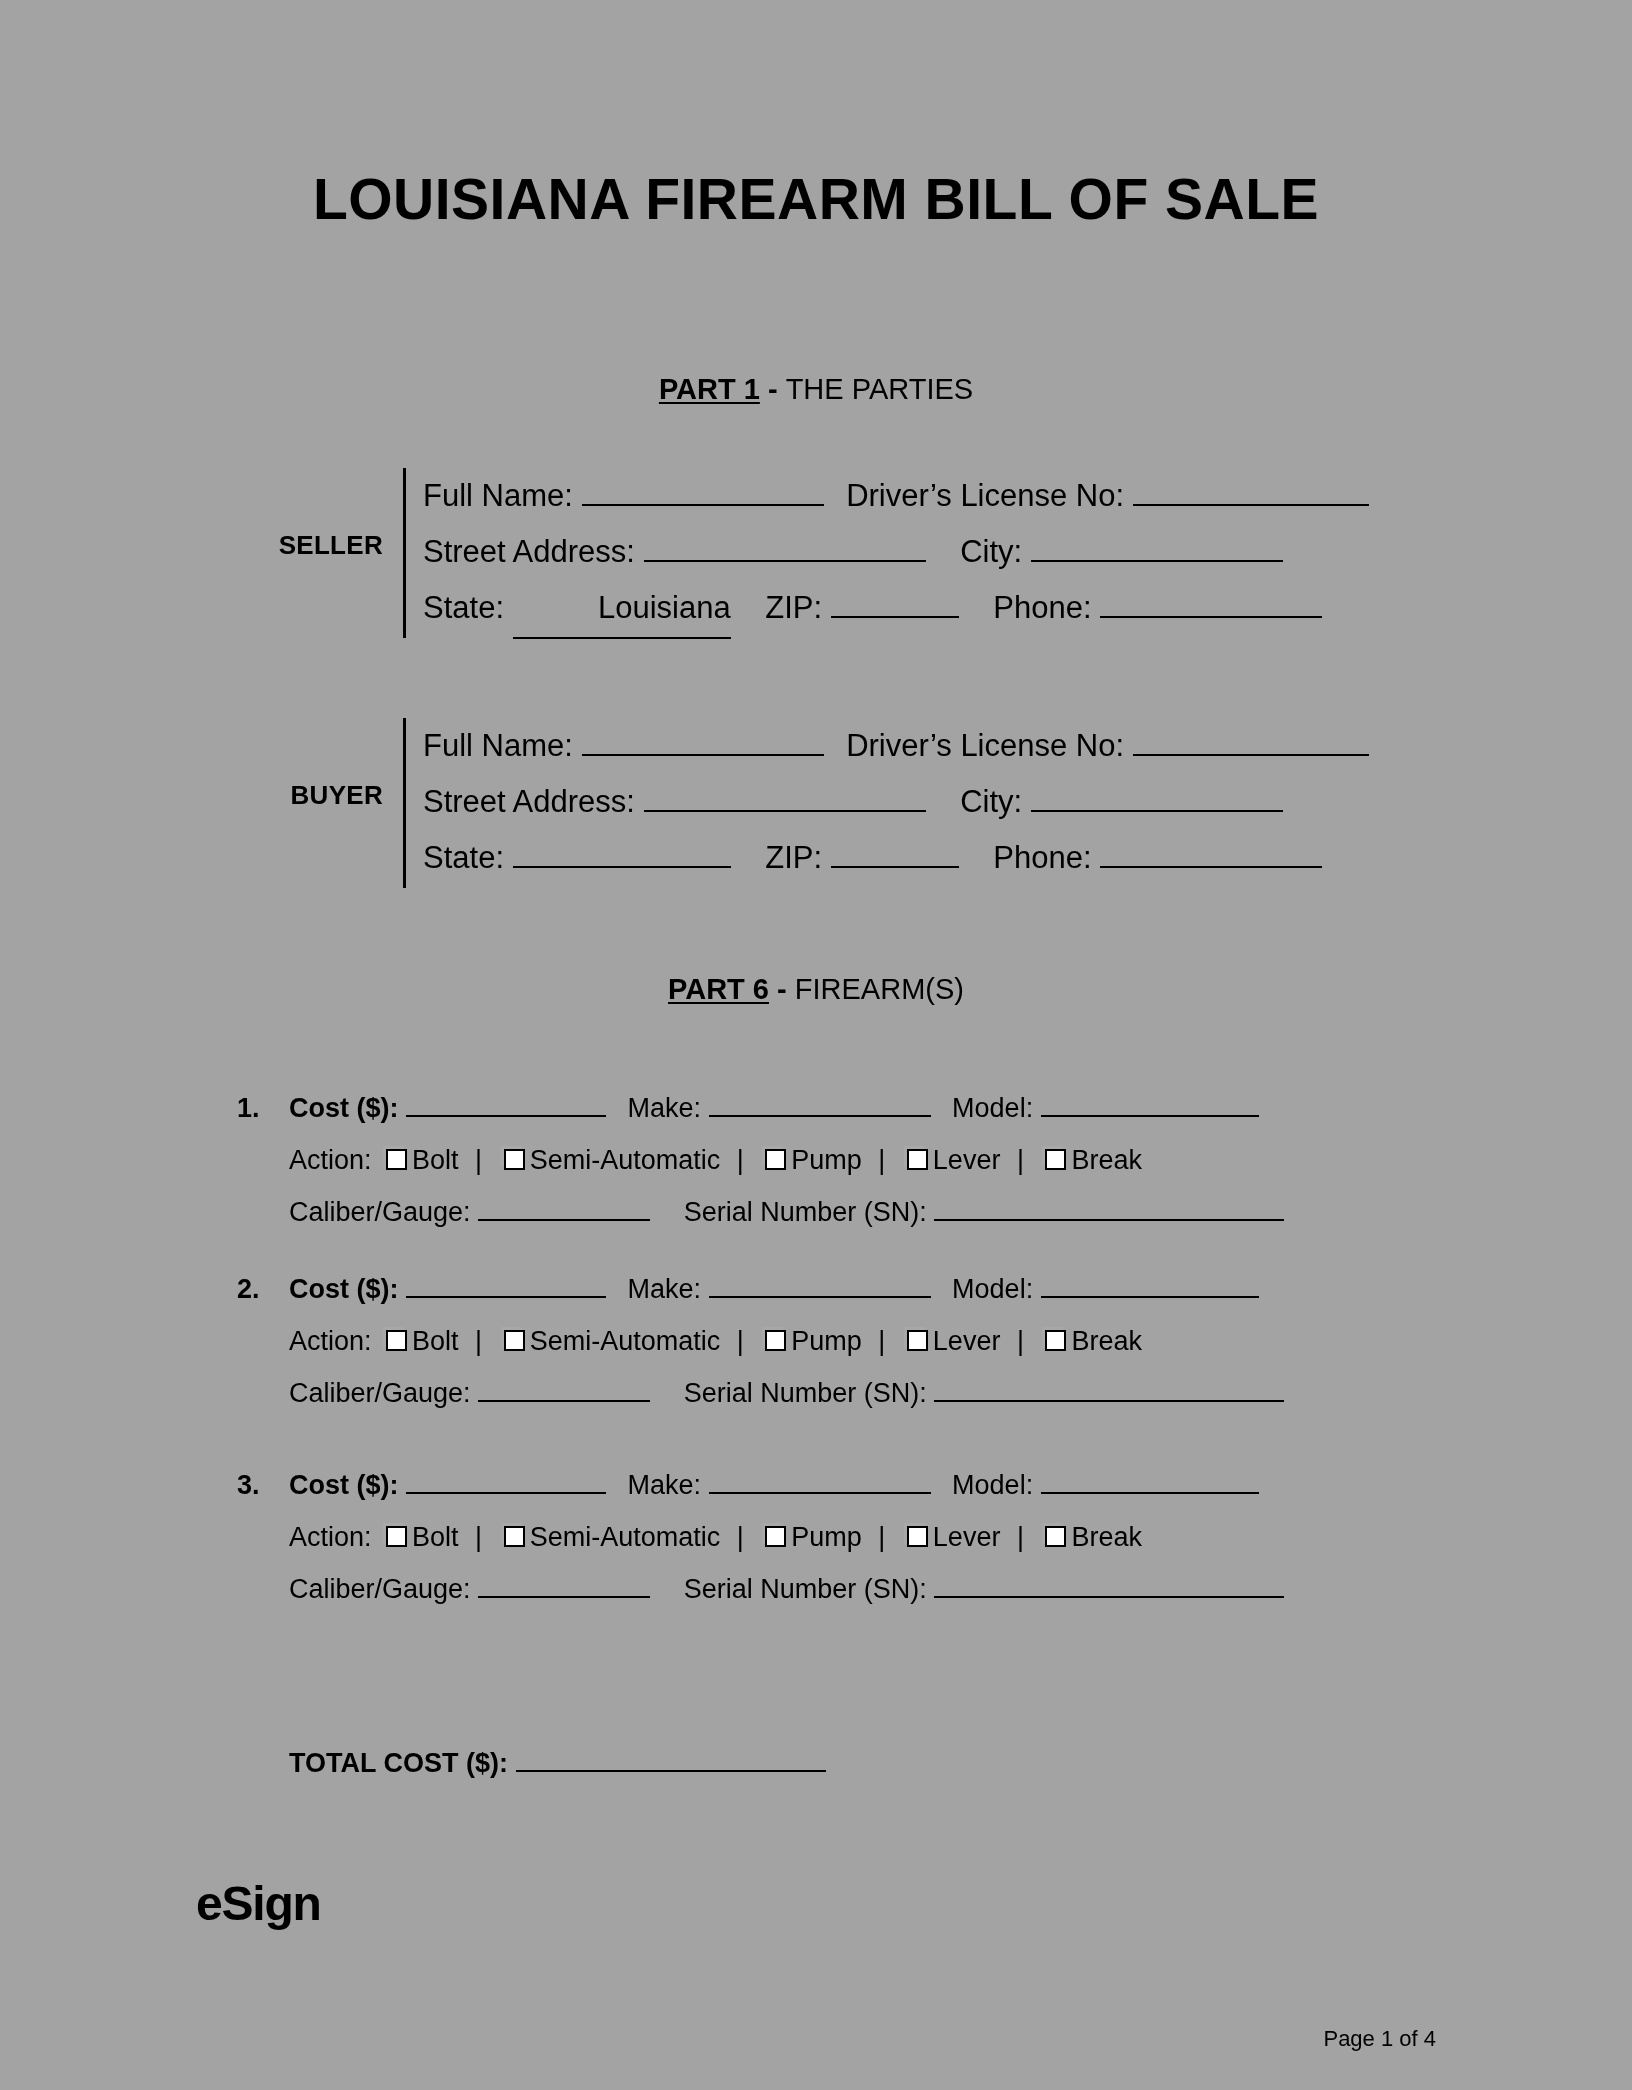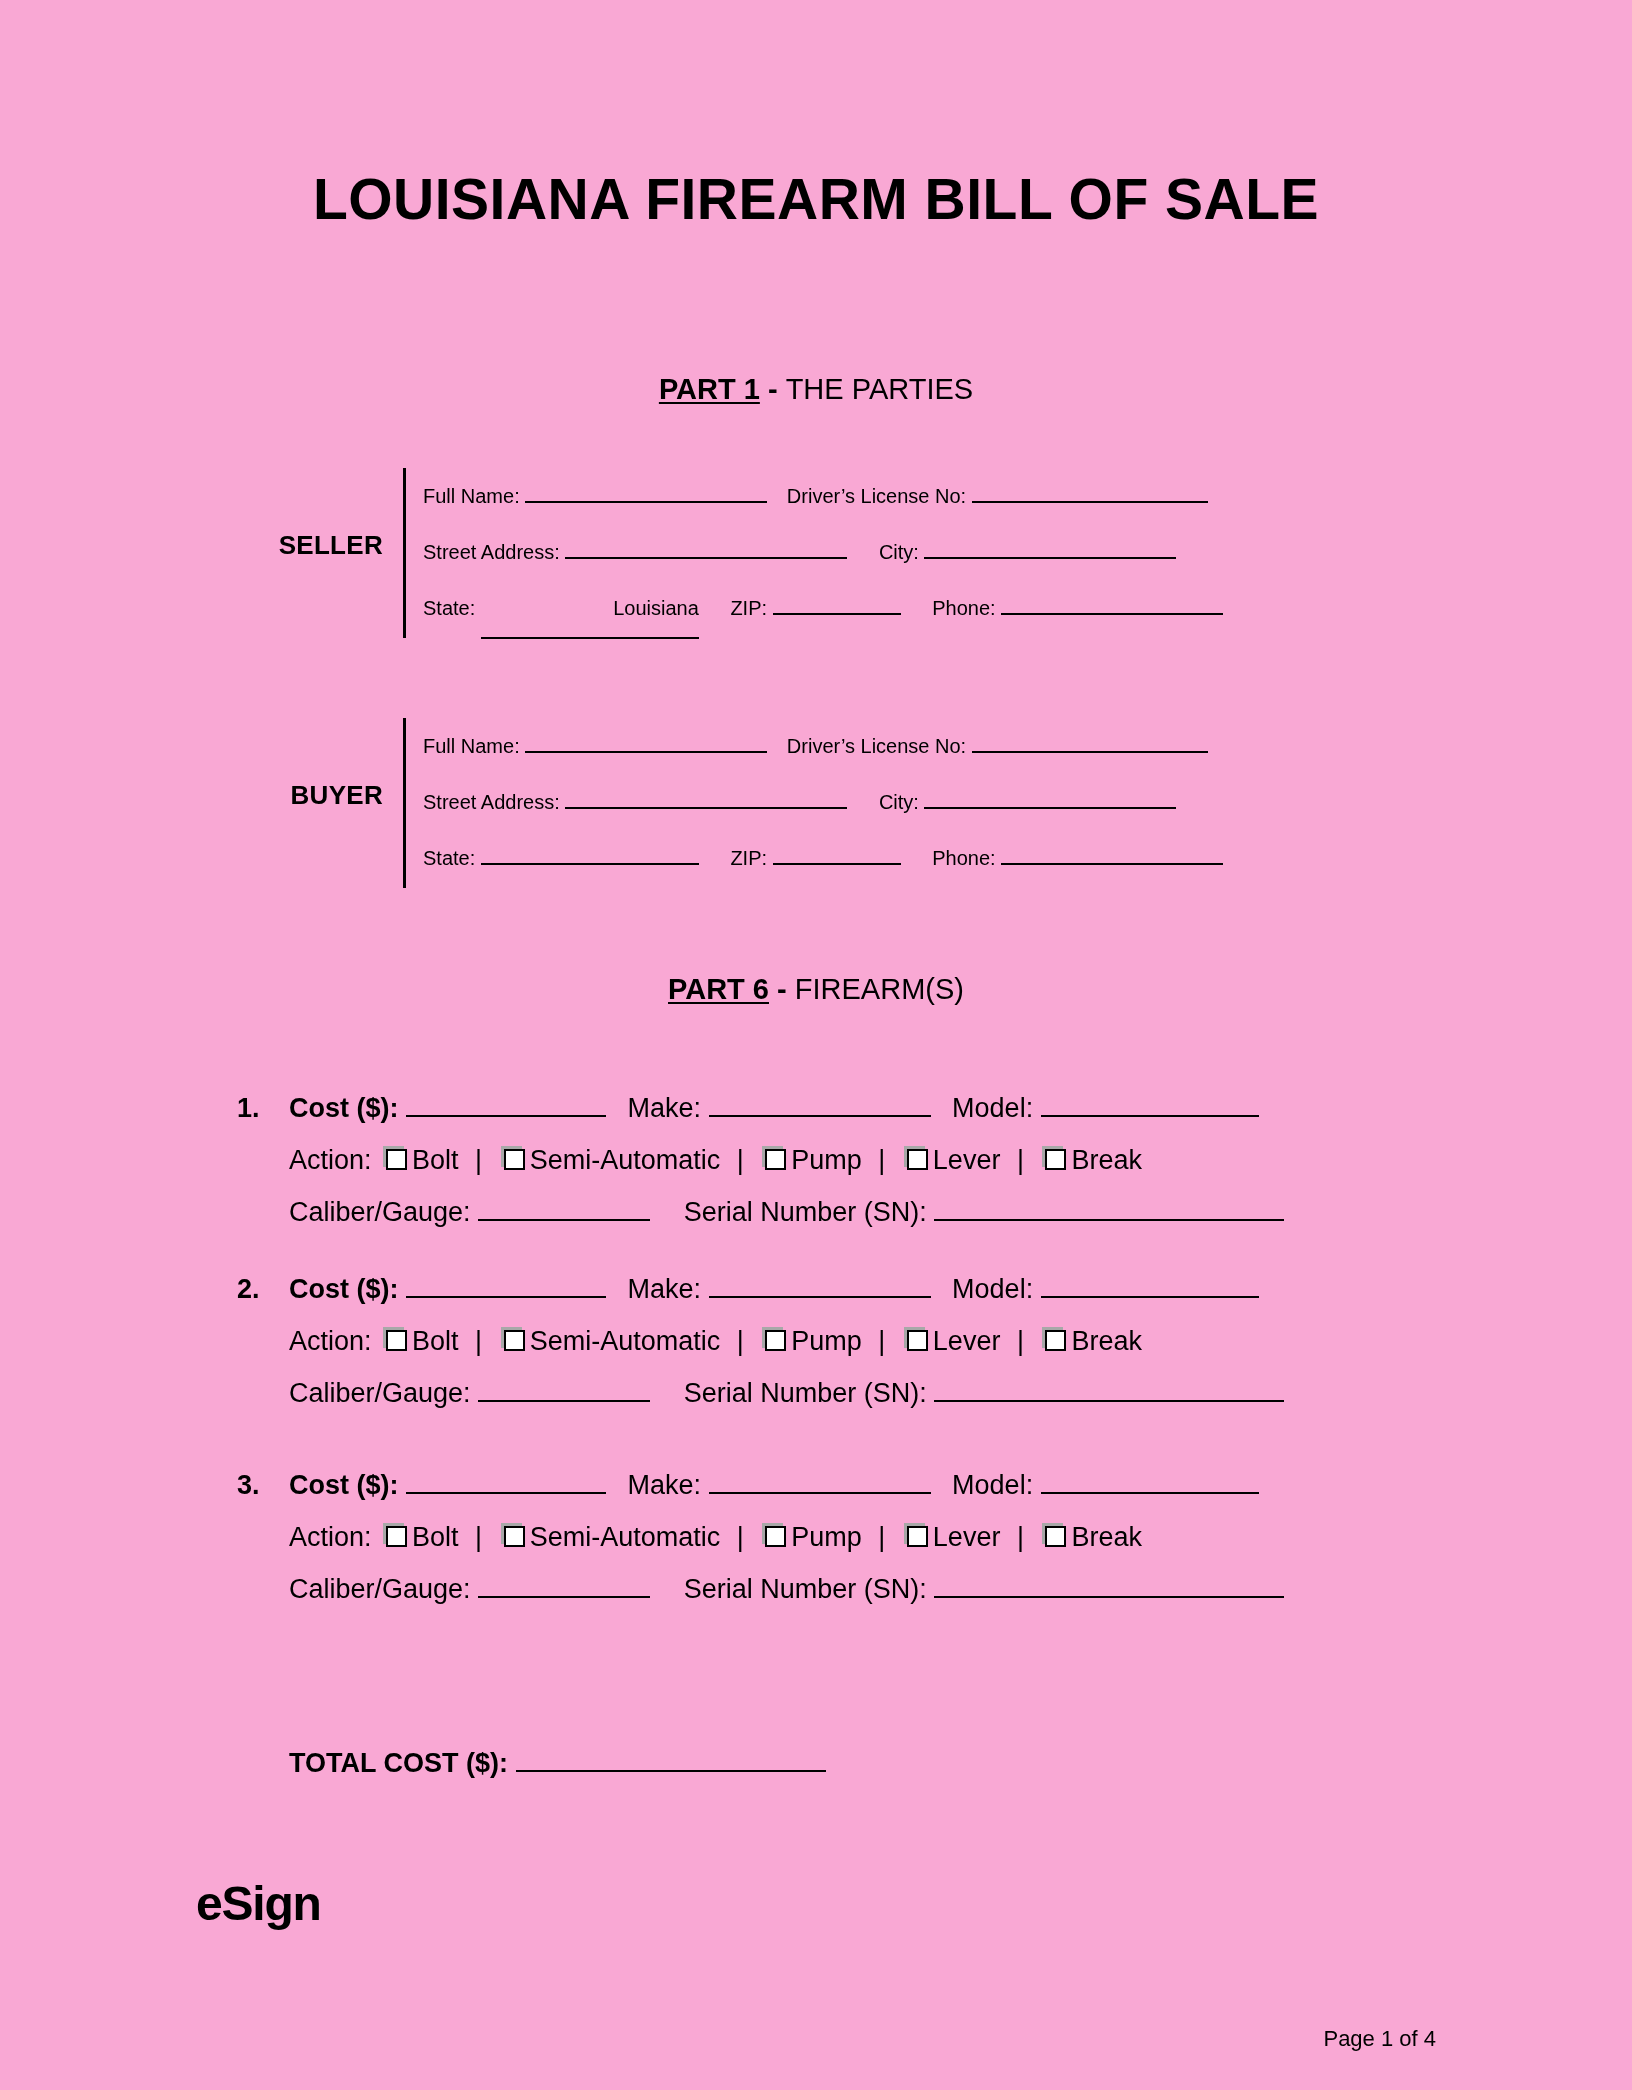--- a/index.html
+++ b/index.html
@@ -8,21 +8,21 @@
     background: #ffffff;
   }
   body {
     font-family: "Liberation Sans", sans-serif;
     color: #000000;
   }
   .page {
     position: relative;
     width: 1632px;
     height: 2090px;
-    background: #f9a8d4;
+    background: #a3a3a3;
     box-sizing: border-box;
     overflow: hidden;
   }
 
   
   .doc-title {
     position: absolute;
     top: 168px;
     left: 0;
     width: 1632px;
@@ -89,21 +89,21 @@
   }
   .party-rows {
     position: absolute;
     left: 178px;
     top: 0;
     width: 1002px;
   }
   .party-row {
     height: 56px;
     line-height: 56px;
-    font-size: 20px;
+    font-size: 31px;
     white-space: nowrap;
   }
   .rule-text {
     display: inline-block;
     border-bottom: 2px solid #000000;
     vertical-align: baseline;
     text-align: right;
     padding-bottom: 1px;
   }
 

